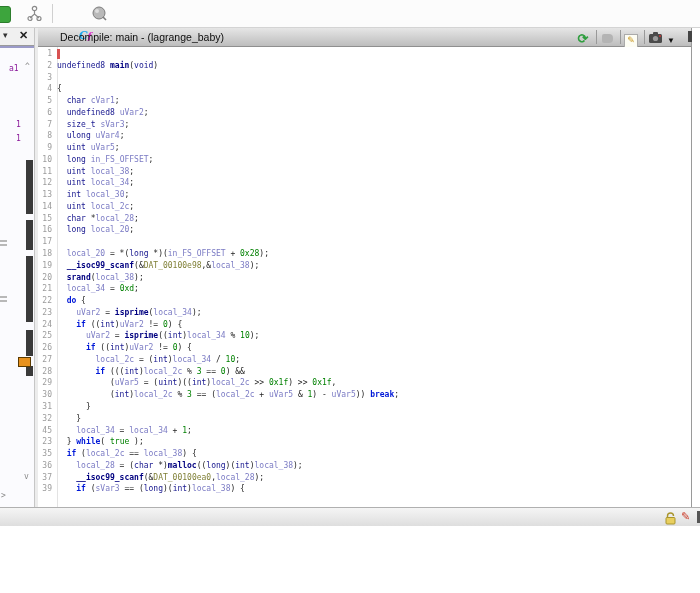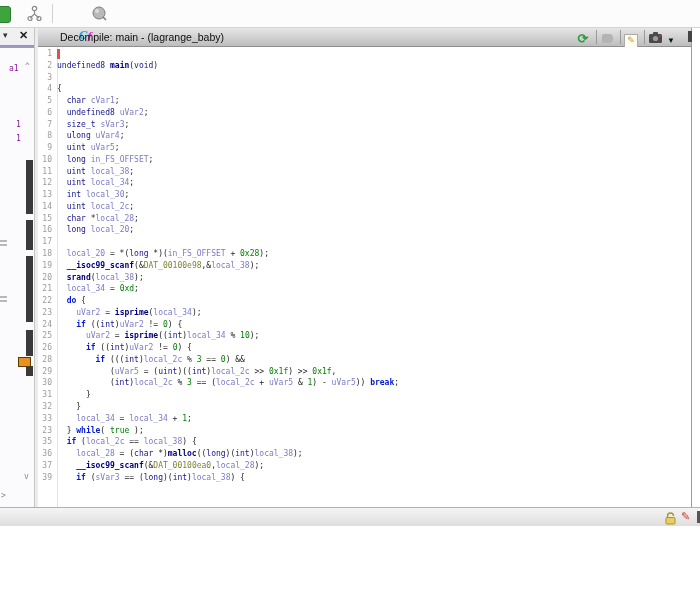--- a/index.html
+++ b/index.html
@@ -169,26 +169,27 @@
           <div class="cl"><span class="ln">17</span><span class="ct"></span></div>
           <div class="cl"><span class="ln">18</span><span class="ct"><span class="tok-p">  </span><span class="tok-v">local_20</span><span class="tok-p"> = *(</span><span class="tok-t">long</span><span class="tok-p"> *)(</span><span class="tok-v">in_FS_OFFSET</span><span class="tok-p"> + </span><span class="tok-c">0x28</span><span class="tok-p">);</span></span></div>
           <div class="cl"><span class="ln">19</span><span class="ct"><span class="tok-p">  </span><span class="tok-f">__isoc99_scanf</span><span class="tok-p">(&amp;</span><span class="tok-g">DAT_00100e98</span><span class="tok-p">,&amp;</span><span class="tok-v">local_38</span><span class="tok-p">);</span></span></div>
           <div class="cl"><span class="ln">20</span><span class="ct"><span class="tok-p">  </span><span class="tok-f">srand</span><span class="tok-p">(</span><span class="tok-v">local_38</span><span class="tok-p">);</span></span></div>
           <div class="cl"><span class="ln">21</span><span class="ct"><span class="tok-p">  </span><span class="tok-v">local_34</span><span class="tok-p"> = </span><span class="tok-c">0xd</span><span class="tok-p">;</span></span></div>
           <div class="cl"><span class="ln">22</span><span class="ct"><span class="tok-p">  </span><span class="tok-k">do</span><span class="tok-p"> {</span></span></div>
           <div class="cl"><span class="ln">23</span><span class="ct"><span class="tok-p">    </span><span class="tok-v">uVar2</span><span class="tok-p"> = </span><span class="tok-f">isprime</span><span class="tok-p">(</span><span class="tok-v">local_34</span><span class="tok-p">);</span></span></div>
           <div class="cl"><span class="ln">24</span><span class="ct"><span class="tok-p">    </span><span class="tok-k">if</span><span class="tok-p"> ((</span><span class="tok-t">int</span><span class="tok-p">)</span><span class="tok-v">uVar2</span><span class="tok-p"> != </span><span class="tok-c">0</span><span class="tok-p">) {</span></span></div>
           <div class="cl"><span class="ln">25</span><span class="ct"><span class="tok-p">      </span><span class="tok-v">uVar2</span><span class="tok-p"> = </span><span class="tok-f">isprime</span><span class="tok-p">((</span><span class="tok-t">int</span><span class="tok-p">)</span><span class="tok-v">local_34</span><span class="tok-p"> % </span><span class="tok-c">10</span><span class="tok-p">);</span></span></div>
           <div class="cl"><span class="ln">26</span><span class="ct"><span class="tok-p">      </span><span class="tok-k">if</span><span class="tok-p"> ((</span><span class="tok-t">int</span><span class="tok-p">)</span><span class="tok-v">uVar2</span><span class="tok-p"> != </span><span class="tok-c">0</span><span class="tok-p">) {</span></span></div>
+          <div class="cl"><span class="ln">27</span><span class="ct"><span class="tok-p">        </span><span class="tok-v">local_2c</span><span class="tok-p"> = (</span><span class="tok-t">int</span><span class="tok-p">)</span><span class="tok-v">local_34</span><span class="tok-p"> / </span><span class="tok-c">10</span><span class="tok-p">;</span></span></div>
           <div class="cl"><span class="ln">28</span><span class="ct"><span class="tok-p">        </span><span class="tok-k">if</span><span class="tok-p"> (((</span><span class="tok-t">int</span><span class="tok-p">)</span><span class="tok-v">local_2c</span><span class="tok-p"> % </span><span class="tok-c">3</span><span class="tok-p"> == </span><span class="tok-c">0</span><span class="tok-p">) &amp;&amp;</span></span></div>
           <div class="cl"><span class="ln">29</span><span class="ct"><span class="tok-p">           (</span><span class="tok-v">uVar5</span><span class="tok-p"> = (</span><span class="tok-t">uint</span><span class="tok-p">)((</span><span class="tok-t">int</span><span class="tok-p">)</span><span class="tok-v">local_2c</span><span class="tok-p"> &gt;&gt; </span><span class="tok-c">0x1f</span><span class="tok-p">) &gt;&gt; </span><span class="tok-c">0x1f</span><span class="tok-p">,</span></span></div>
           <div class="cl"><span class="ln">30</span><span class="ct"><span class="tok-p">           (</span><span class="tok-t">int</span><span class="tok-p">)</span><span class="tok-v">local_2c</span><span class="tok-p"> % </span><span class="tok-c">3</span><span class="tok-p"> == (</span><span class="tok-v">local_2c</span><span class="tok-p"> + </span><span class="tok-v">uVar5</span><span class="tok-p"> &amp; </span><span class="tok-c">1</span><span class="tok-p">) - </span><span class="tok-v">uVar5</span><span class="tok-p">)) </span><span class="tok-k">break</span><span class="tok-p">;</span></span></div>
           <div class="cl"><span class="ln">31</span><span class="ct"><span class="tok-p">      }</span></span></div>
           <div class="cl"><span class="ln">32</span><span class="ct"><span class="tok-p">    }</span></span></div>
-          <div class="cl"><span class="ln">33</span><span class="ct"><span class="tok-p">    </span><span class="tok-v">local_34</span><span class="tok-p"> = </span><span class="tok-v">local_34</span><span class="tok-p"> + </span><span class="tok-c">1</span><span class="tok-p">;</span></span></div>
+          <div class="cl"><span class="ln">45</span><span class="ct"><span class="tok-p">    </span><span class="tok-v">local_34</span><span class="tok-p"> = </span><span class="tok-v">local_34</span><span class="tok-p"> + </span><span class="tok-c">1</span><span class="tok-p">;</span></span></div>
           <div class="cl"><span class="ln">23</span><span class="ct"><span class="tok-p">  } </span><span class="tok-k">while</span><span class="tok-p">( </span><span class="tok-c">true</span><span class="tok-p"> );</span></span></div>
           <div class="cl"><span class="ln">35</span><span class="ct"><span class="tok-p">  </span><span class="tok-k">if</span><span class="tok-p"> (</span><span class="tok-v">local_2c</span><span class="tok-p"> == </span><span class="tok-v">local_38</span><span class="tok-p">) {</span></span></div>
           <div class="cl"><span class="ln">36</span><span class="ct"><span class="tok-p">    </span><span class="tok-v">local_28</span><span class="tok-p"> = (</span><span class="tok-t">char</span><span class="tok-p"> *)</span><span class="tok-f">malloc</span><span class="tok-p">((</span><span class="tok-t">long</span><span class="tok-p">)(</span><span class="tok-t">int</span><span class="tok-p">)</span><span class="tok-v">local_38</span><span class="tok-p">);</span></span></div>
           <div class="cl"><span class="ln">37</span><span class="ct"><span class="tok-p">    </span><span class="tok-f">__isoc99_scanf</span><span class="tok-p">(&amp;</span><span class="tok-g">DAT_00100ea0</span><span class="tok-p">,</span><span class="tok-v">local_28</span><span class="tok-p">);</span></span></div>
           <div class="cl"><span class="ln">39</span><span class="ct"><span class="tok-p">    </span><span class="tok-k">if</span><span class="tok-p"> (</span><span class="tok-v">sVar3</span><span class="tok-p"> == (</span><span class="tok-t">long</span><span class="tok-p">)(</span><span class="tok-t">int</span><span class="tok-p">)</span><span class="tok-v">local_38</span><span class="tok-p">) {</span></span></div>
         </div>
     </div>
   </div>
 
   <div class="statusbar">

